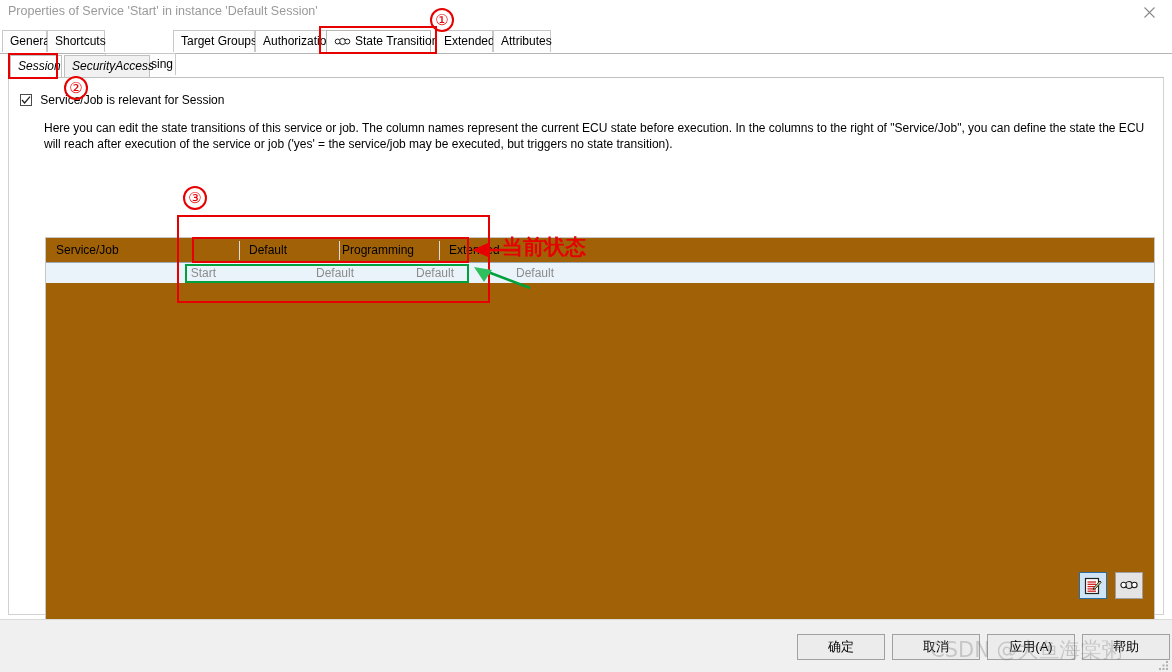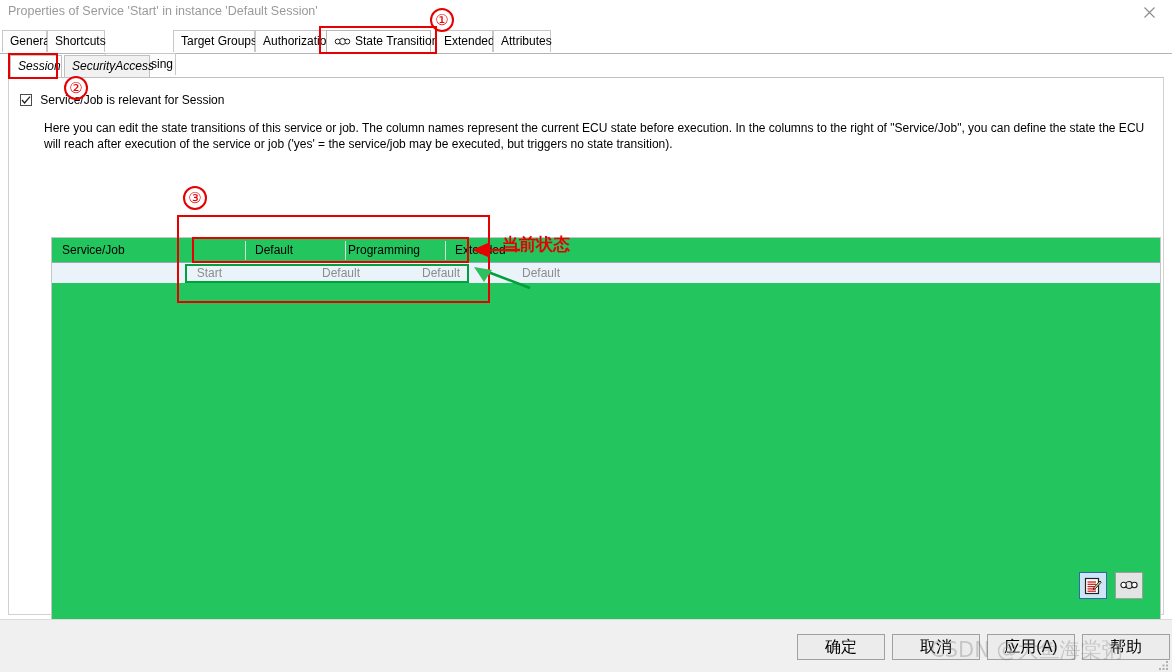--- a/index.html
+++ b/index.html
@@ -138,23 +138,22 @@
     color: #000;
   }
 
   
   #table {
     position: absolute;
     left: 45px; top: 237px;
     width: 1110px; height: 390px;
     box-sizing: border-box;
     border: 1px solid #c6c6c6;
-    background: #22c55e;
+    background: #a16207;
     overflow: hidden;
-    margin-left: 6px;
   }
   #thead-row {
     position: absolute;
     left: 0; top: 0;
     width: 1108px; height: 25px;
     border-bottom: 1px solid #9aa7b4;
     box-sizing: border-box;
   }
   #trow-0 {
     position: absolute;
@@ -201,21 +200,21 @@
     background: #f0f0f0;
     border-top: 1px solid #dadada;
   }
   .fbtn {
     position: absolute;
     top: 633px;
     width: 88px; height: 26px;
     box-sizing: border-box;
     border: 1px solid #a0a0a0;
     background: #ececec;
-    font-size: 16px;
+    font-size: 13px;
     color: #000;
     text-align: center;
     line-height: 24px;
     white-space: nowrap;
     cursor: default;
   }
   #resize-grip {
     position: absolute;
     right: 3px; bottom: 2px;
     width: 12px; height: 12px;
@@ -244,21 +243,21 @@
     font-size: 15px;
     font-family: "Liberation Serif", serif;
     text-align: center;
     line-height: 20px;
   }
   .anno-text {
     position: absolute;
     color: #e60000;
     font-family: "DejaVu Serif", serif;
     font-weight: bold;
-    font-size: 17px;
+    font-size: 21px;
     white-space: nowrap;
   }
 
   
   #watermark {
     position: absolute;
     left: 930px; top: 636px;
     font-size: 21px;
     font-family: "DejaVu Sans", sans-serif;
     color: rgba(120,120,120,0.33);

